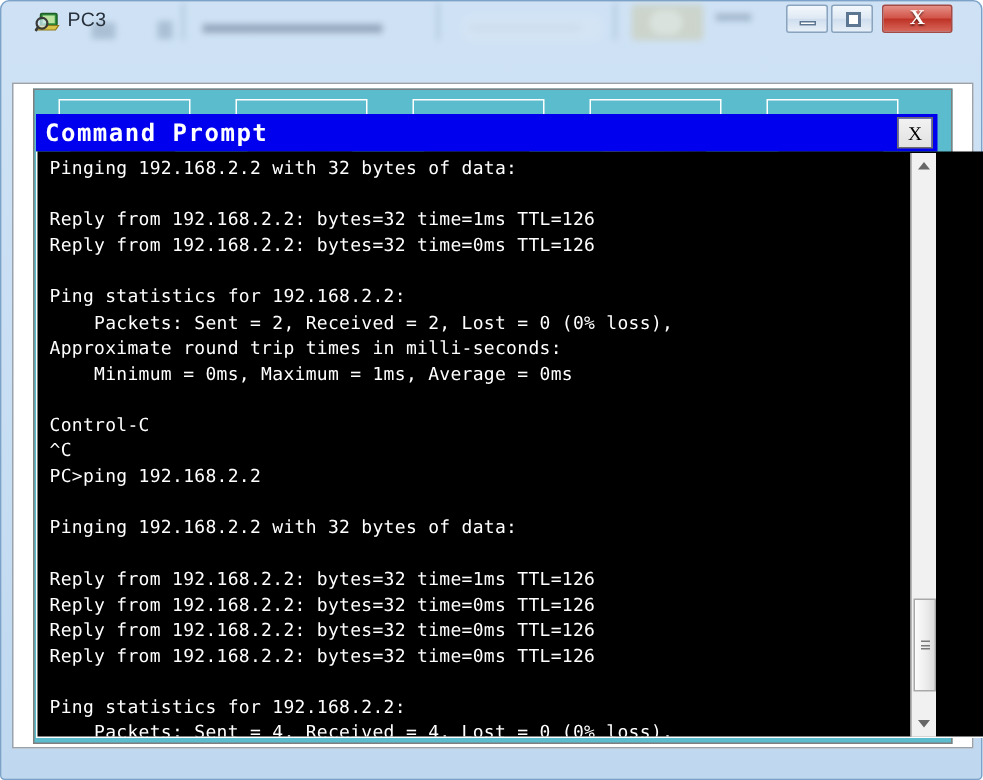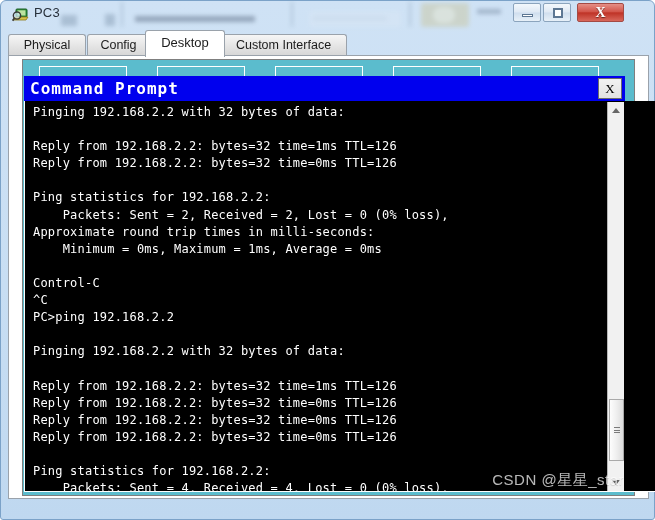--- a/index.html
+++ b/index.html
@@ -34,21 +34,21 @@
     overflow: hidden;
     opacity: .45;
     filter: blur(2.2px);
     pointer-events: none;
   }
   .gb { position: absolute; background: #7f96ad; border-radius: 1px; }
 
   
   #titlebar {
     position: absolute;
-    left: 0; top: 0;
+    left: 11px; top: 0;
     width: 629px; height: 28px;
   }
   #win-icon {
     position: absolute;
     left: 11px; top: 6px;
     width: 17px; height: 17px;
   }
   #win-title {
     position: absolute;
     left: 33px; top: 4px;
@@ -317,26 +317,20 @@
 
     <div class="winbtn" id="btn-max">
       <span class="glyph-max"></span>
     </div>
 
     <div class="winbtn" id="btn-close">
       <span class="glyph-close">X</span>
     </div>
   </div>
 
-  <div id="tabstrip">
-    <div class="tab" style="left:0px;   width:78px;">Physical</div>
-    <div class="tab" style="left:79px;  width:63px;">Config</div>
-    <div class="tab active" style="left:137px; width:80px;">Desktop</div>
-    <div class="tab" style="left:212px; width:127px;">Custom Interface</div>
-  </div>
 
   <div id="panel">
     <div id="desktop">
 
       <div class="app-icon-box" style="left:16px;">
           <span class="app-icon-art"></span>
         </div>
       <div class="app-icon-box" style="left:134px;">
           <span class="app-icon-art"></span>
         </div>
@@ -395,16 +389,15 @@
           <div id="sb-thumb">
               <u></u>
             </div>
           <div class="sb-arrow" id="sb-down">
               <i></i>
             </div>
         </div>
 
       </div>
 
-      <div id="watermark">CSDN @星星_star</div>
     </div>
   </div>
 </div>
 
 </body></html>

